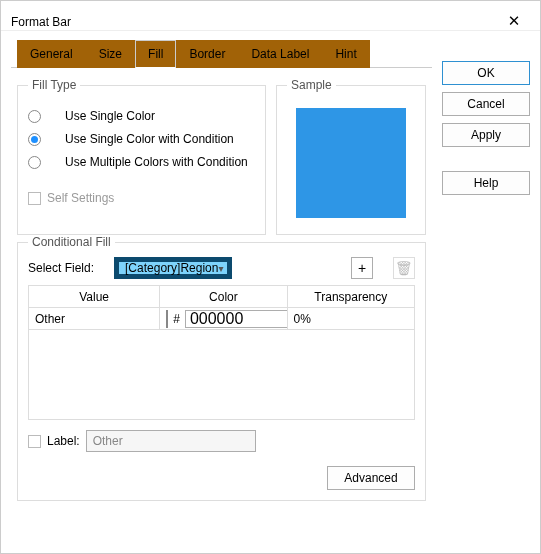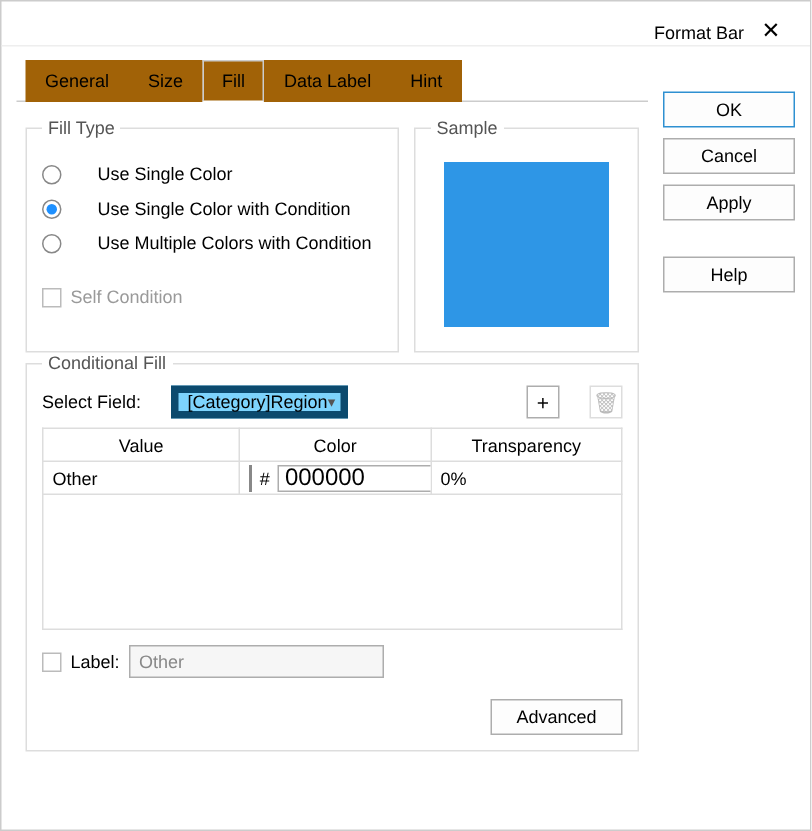--- a/index.html
+++ b/index.html
@@ -12,21 +12,21 @@
   }
   .dialog {
     width: 541px;
     height: 554px;
     border: 1px solid #ccc;
     background: #fff;
     position: relative;
   }
   .titlebar {
     display: flex;
-    justify-content: flex-end;
+    justify-content: space-between;
     align-items: center;
     height: 30px;
     padding: 12px 8px 0 10px;
     border-bottom: 1px solid #eee;
   }
   .title { font-size: 12px; }
   .close {
     width: 36px;
     height: 24px;
     text-align: center;
@@ -170,20 +170,21 @@
       <span>✕</span>
     </div>
   </div>
 
   <div class="body">
     <div class="left">
       <div class="tabs">
         <div class="tab">General</div>
         <div class="tab">Size</div>
         <div class="tab active">Fill</div>
+        <div class="tab">Border</div>
         <div class="tab">Data Label</div>
         <div class="tab">Hint</div>
       </div>
 
       <div class="tabcontent">
         <div class="row1">
           <fieldset class="group filltype">
             <legend>Fill Type</legend>
             <div class="radio-row">
               <span class="radio"></span>
@@ -192,21 +193,21 @@
             <div class="radio-row">
               <span class="radio checked"></span>
               <span>Use Single Color with Condition</span>
             </div>
             <div class="radio-row">
               <span class="radio"></span>
               <span>Use Multiple Colors with Condition</span>
             </div>
             <div class="self-row disabled">
               <span class="check"></span>
-              <span>Self Condition</span>
+              <span>Self Settings</span>
             </div>
           </fieldset>
 
           <fieldset class="group sample-box">
             <legend>Sample</legend>
             <div class="swatch"></div>
           </fieldset>
         </div>
 
         <fieldset class="group cond">

